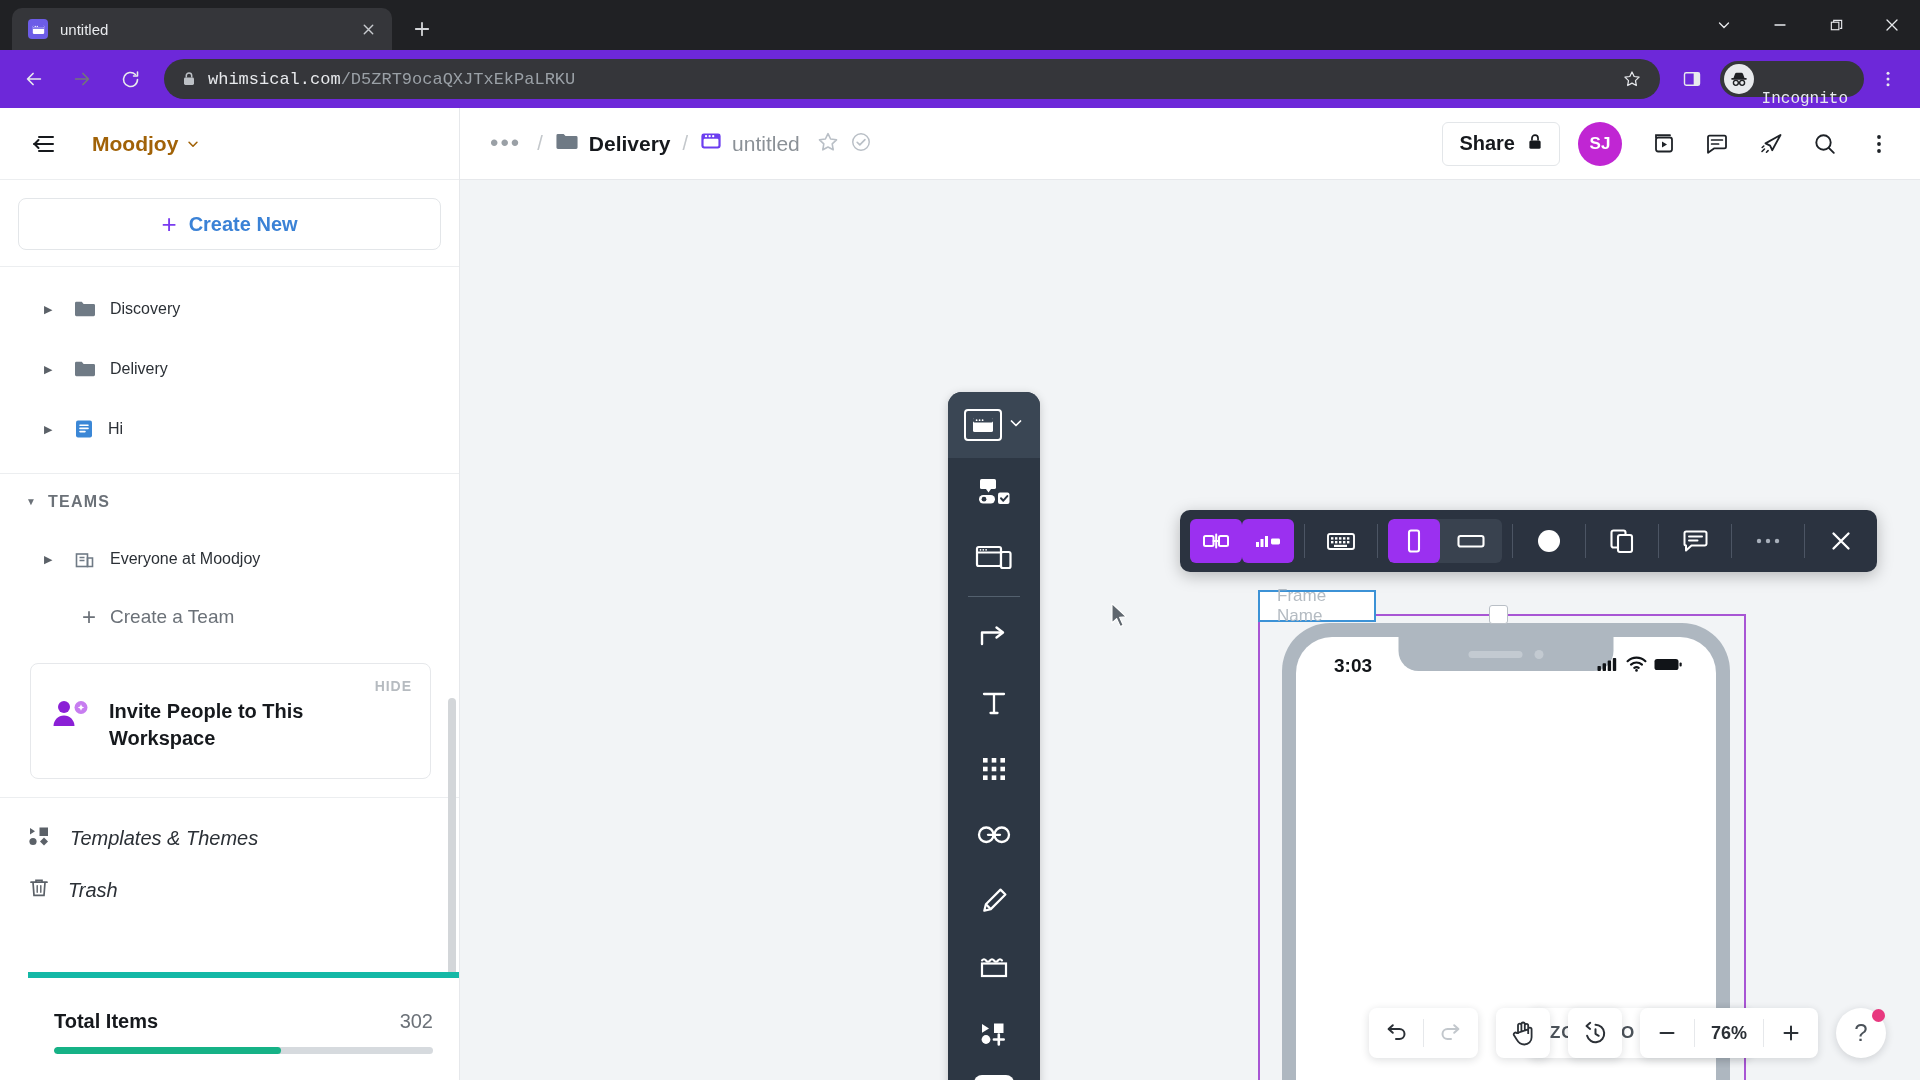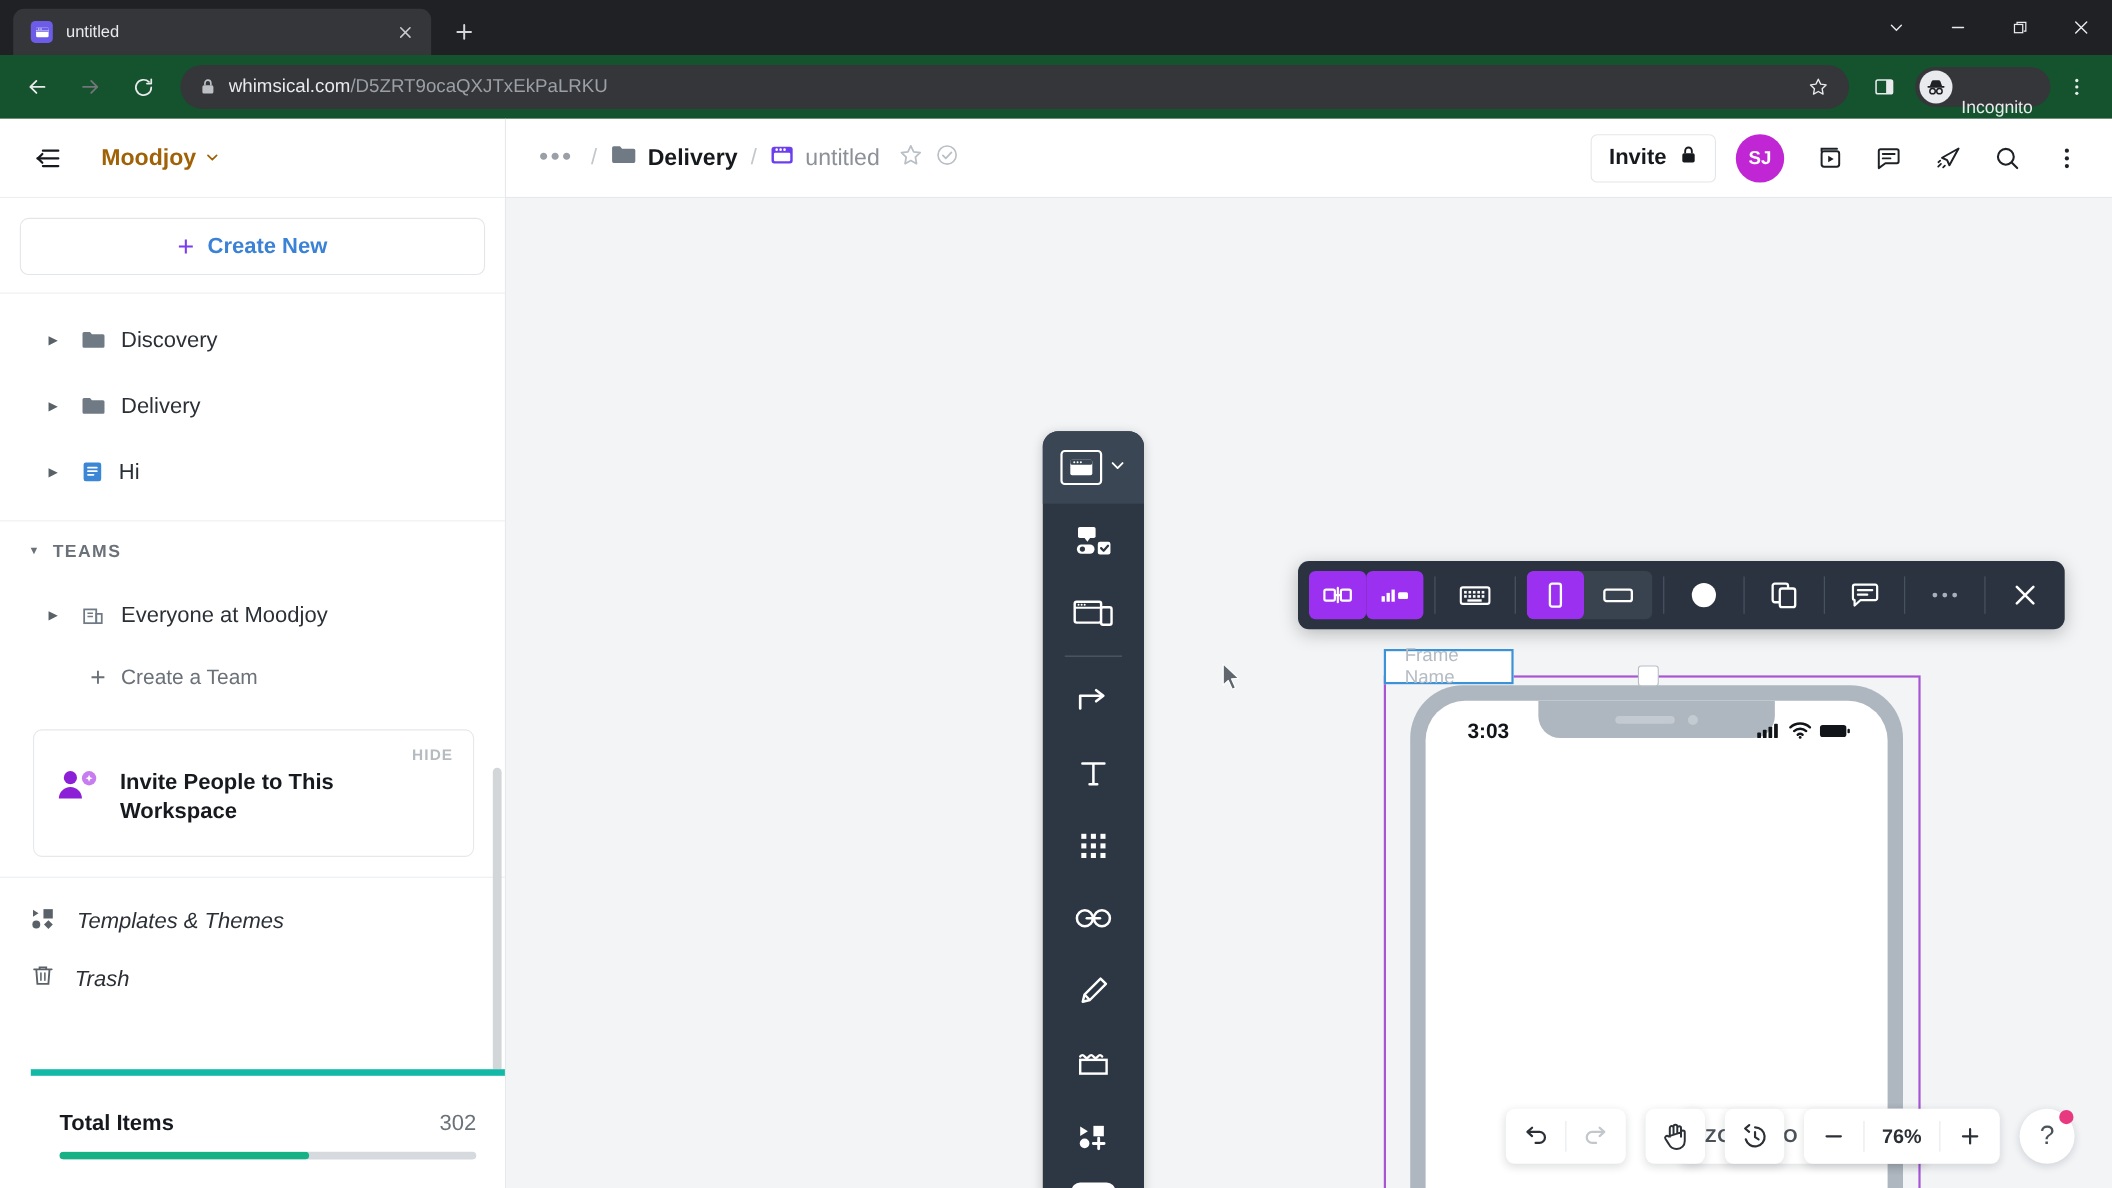--- a/index.html
+++ b/index.html
@@ -45,21 +45,21 @@
     position: absolute; right: 0; top: 0; height: 50px;
     display: flex; align-items: center;
   }
   .win-btn {
     width: 56px; height: 44px; display: flex; align-items: center;
     justify-content: center; color: #e8eaed;
   }
 
   .toolbar-row {
     height: 58px; display: flex; align-items: center;
-    padding: 0 12px; gap: 4px; background: #14532d;
+    padding: 0 12px; gap: 4px; background: #6d28d9; font-family: Liberation Mono, monospace;
   }
   .nav-btn {
     width: 44px; height: 44px; border-radius: 50%;
     display: flex; align-items: center; justify-content: center;
     color: #e8eaed; flex: 0 0 auto;
   }
   .nav-btn.disabled { color: #73767a; }
   .omnibox {
     flex: 1 1 auto; height: 40px; background: #35363a;
     border-radius: 20px; display: flex; align-items: center;
@@ -123,21 +123,21 @@
   .tree { padding: 12px 0 0; }
   .tree-item {
     height: 60px; display: flex; align-items: center;
     padding-left: 44px; gap: 14px;
   }
   .caret {
     width: 16px; color: #5b6168; font-size: 11px; flex: 0 0 auto;
     display: flex; align-items: center;
   }
   .folder-ico { flex: 0 0 auto; display: flex; }
-  .tree-label { font-size: 20px; color: #2b3036; font-weight: 400; text-align: center; }
+  .tree-label { font-size: 16px; color: #2b3036; font-weight: 400; text-align: center; }
 
   .section-head {
     height: 56px; display: flex; align-items: center; gap: 12px;
     padding-left: 26px; margin-top: 14px;
     border-top: 1px solid #eceef0;
   }
   .section-head .tri { color: #6b7178; font-size: 10px; }
   .section-title {
     font-size: 16px; font-weight: 700; letter-spacing: .08em;
     color: #6b7178;
@@ -629,21 +629,21 @@
             <svg width="22" height="22" viewBox="0 0 24 24">
                 <circle cx="12" cy="12" r="9" stroke="#b9bfc6" stroke-width="1.6" fill="none"></circle>
                 <path d="M7.8 12.3l2.9 2.9 5.6-5.8" stroke="#b9bfc6" stroke-width="1.8" fill="none" stroke-linecap="round" stroke-linejoin="round"></path>
               </svg>
           </span>
         </span>
       </div>
 
       <div class="header-right">
         <div class="share-btn">
-          <span class="lbl">Invite</span>
+          <span class="lbl">Share</span>
           <span>
             <svg width="16" height="18" viewBox="0 0 14 16">
                 <rect x="2" y="6.6" width="10" height="7.4" rx="1.4" fill="#16191d"></rect>
                 <path d="M4.3 6.6V4.6a2.7 2.7 0 0 1 5.4 0v2" stroke="#16191d" stroke-width="1.5" fill="none"></path>
               </svg>
           </span>
         </div>
         <div class="avatar">SJ</div>
         <div class="hdr-icon">
           <svg width="28" height="28" viewBox="0 0 28 28">

